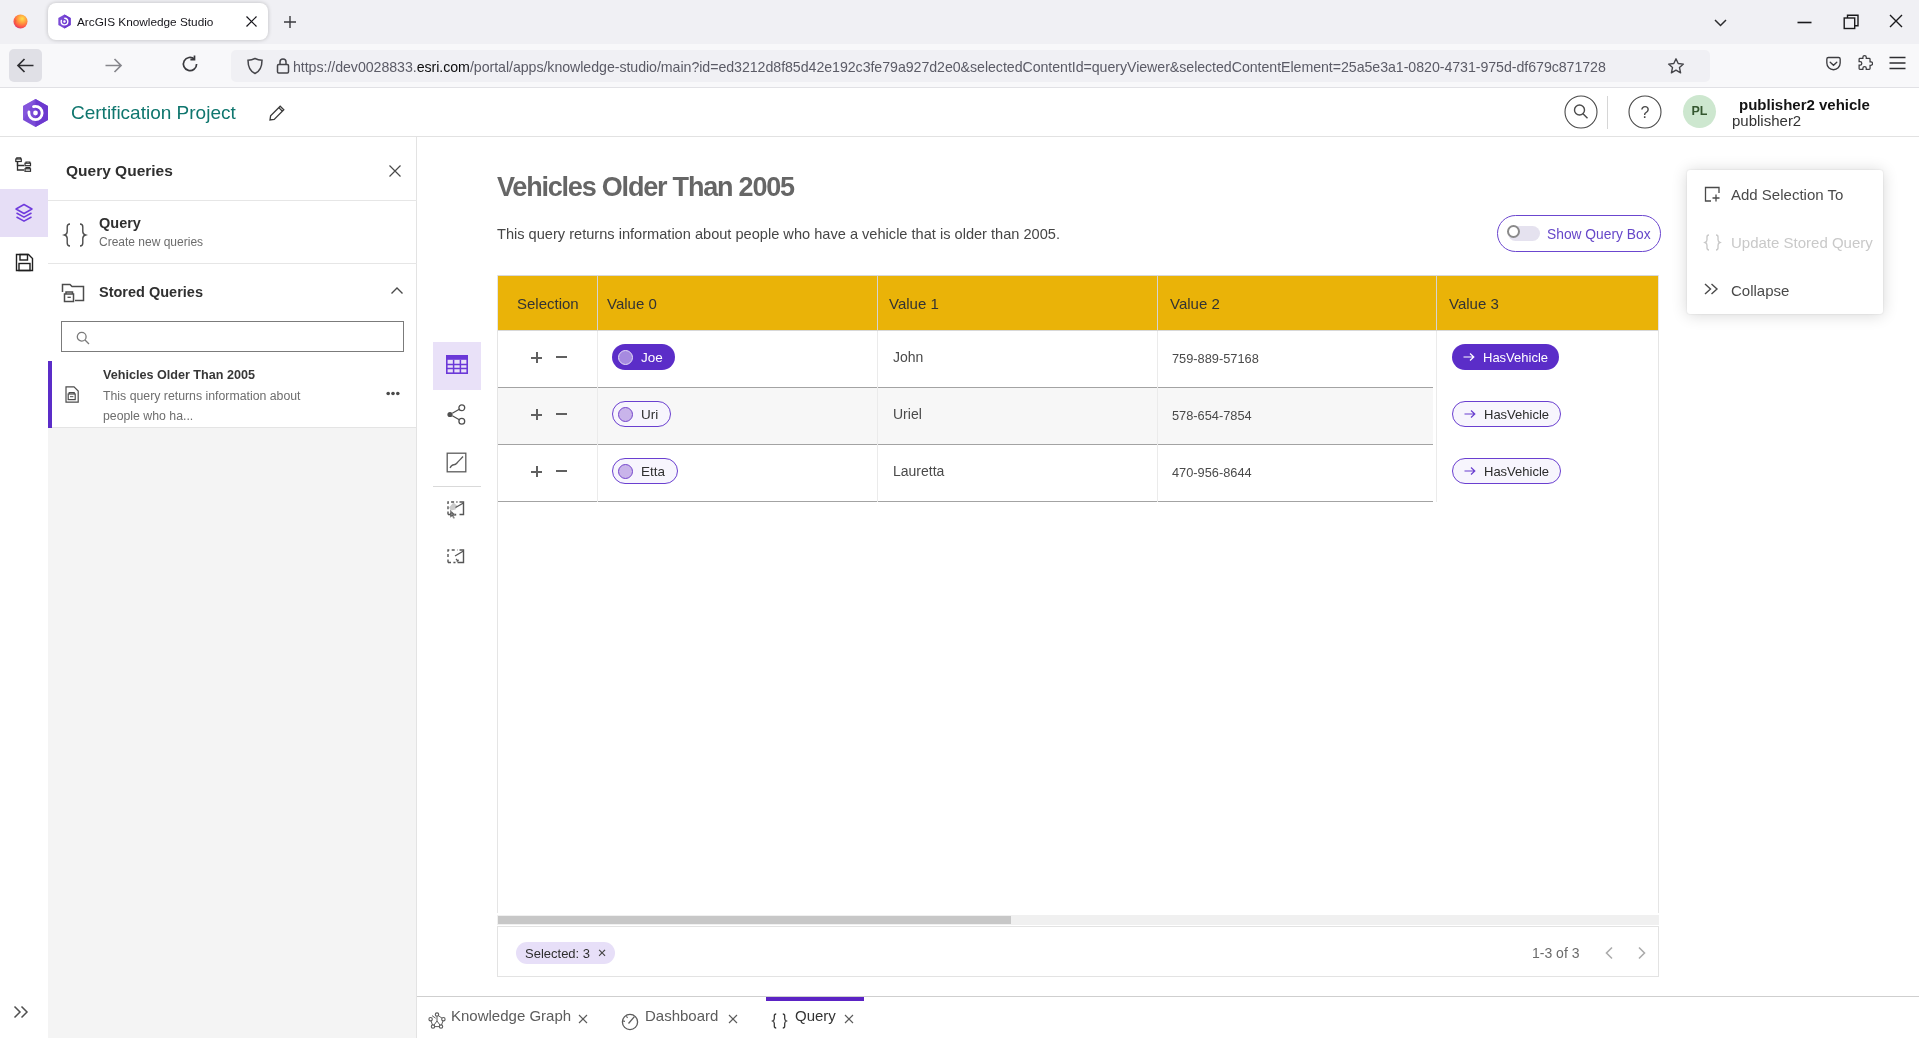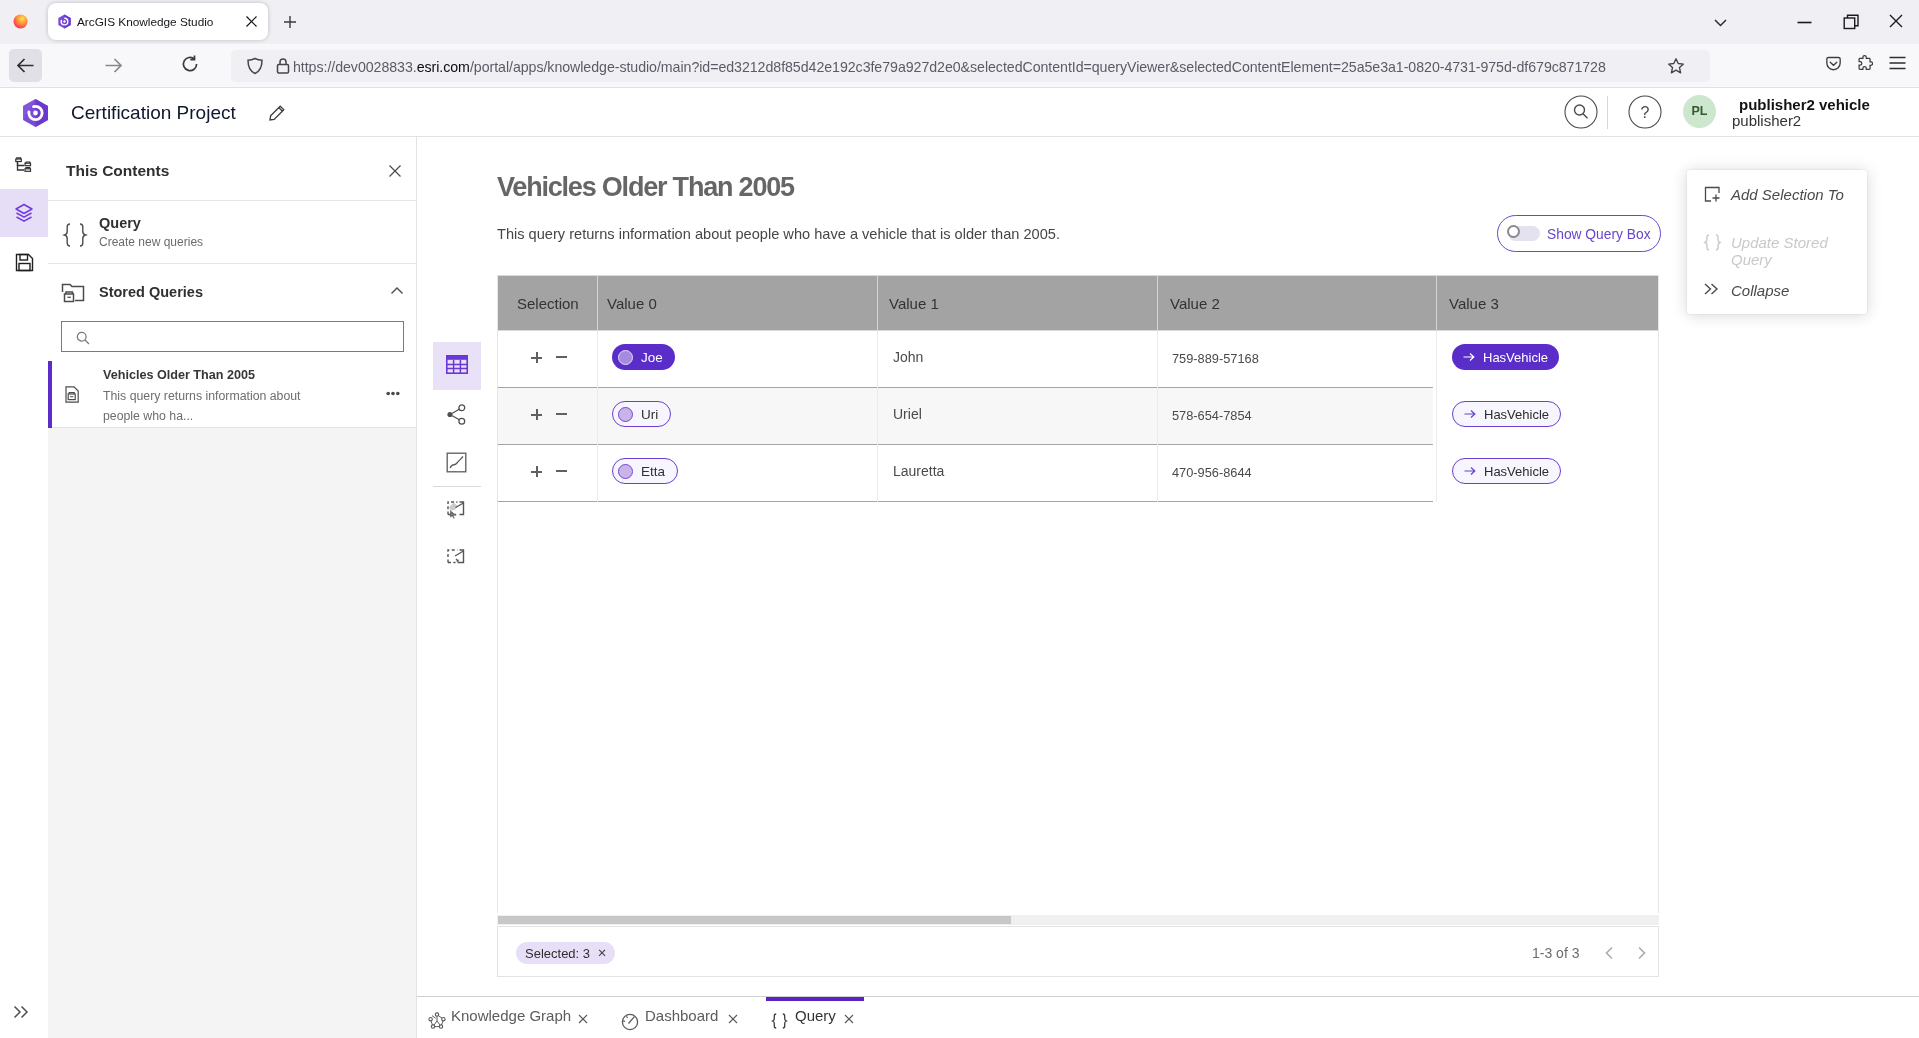--- a/index.html
+++ b/index.html
@@ -14,21 +14,21 @@
          box-shadow:0 0 4px rgba(0,0,0,.22); }
   #tabtitle { left:29px; top:12px; font-size:11.8px; color:#15141a; white-space:nowrap; }
   #navbar { left:0; top:44px; width:1919px; height:44px; background:#f8f8fa; border-bottom:1px solid #e1e1e5; }
   #backbtn { left:9px; top:49px; width:33px; height:33px; background:#e0e0e6; border-radius:5px; }
   #urlbar { left:231px; top:50px; width:1479px; height:32px; background:#f0f0f4; border-radius:5px; }
   #urltext { left:62px; top:9px; font-size:14.2px; letter-spacing:-0.05px; color:#5b5b66; white-space:nowrap; overflow:hidden; width:1325px; }
   #urltext b { color:#0c0c0d; font-weight:normal; }
 
   
   #appheader { left:0; top:88px; width:1919px; height:49px; background:#fff; border-bottom:1px solid #e2e2e2; }
-  #apptitle { left:71px; top:102px; font-size:19px; color:#0f172a; }
+  #apptitle { left:71px; top:102px; font-size:19px; color:#0f766e; }
   #avatar { left:1683px; top:95px; width:33px; height:33px; border-radius:50%; background:#cde7cf;
             color:#34572f; font-size:12.5px; font-weight:bold; text-align:center; line-height:33px; }
   #uname1 { left:1739px; top:96px; font-size:15px; font-weight:bold; color:#141414; }
   #uname2 { left:1732px; top:112px; font-size:15px; color:#333; }
 
   
   #rail { left:0; top:137px; width:48px; height:901px; background:#fff; }
   #railsel { left:0; top:189px; width:48px; height:48px; background:#e6def6; }
   #panel { left:48px; top:137px; width:369px; height:901px; background:#fff; border-right:1px solid #e3e3e3; }
   .pdivider { left:0; width:369px; height:1px; background:#e6e6e6; }
@@ -48,21 +48,21 @@
 
   
   #h1 { left:497px; top:172px; font-size:27px; font-weight:700; letter-spacing:-1.2px; color:#666; }
   #desc { left:497px; top:226px; font-size:14.6px; color:#464646; }
   #togglepill { left:1497px; top:215px; width:164px; height:37px; border:1px solid #6b46cf; border-radius:19px; }
   #toggletrack { left:10px; top:10px; width:32px; height:15px; background:#e5e2ef; border-radius:8px; }
   #toggleknob { left:9px; top:9px; width:13px; height:13px; border-radius:50%; background:#fff; border:2px solid #8a8a8a; }
   #togglelabel { left:49px; top:10.5px; font-size:13.8px; color:#6647c9; }
 
   
-  #thead { left:497px; top:275px; width:1162px; height:56px; background:#a3a3a3;
+  #thead { left:497px; top:275px; width:1162px; height:56px; background:#eab308;
            border-top:1px solid #d8d8d8; border-bottom:1px solid #d8d8d8; }
   .hsep { top:0; width:1px; height:55px; background:#d4d4d4; }
   .hlabel { top:19px; font-size:15px; color:#333; }
   .trow { left:497px; width:936px; height:57px; border-bottom:1px solid #a3a3a3; }
   .bsep { top:0; width:1px; height:57px; background:#ebebeb; }
   #tbody-fill { left:497px; top:503px; width:1162px; height:410px; background:#fff; }
   #tblframe { left:497px; top:275px; width:1162px; height:638px;
               border-left:1px solid #e5e5e5; border-right:1px solid #e5e5e5; }
   .pmP { width:11px; height:11px; }
   .pmP::before { content:""; position:absolute; left:5px; top:0; width:1.5px; height:11px; background:#606060; }
@@ -84,22 +84,22 @@
   #selchip { left:18px; top:15px; height:22px; background:#e7dff8; border-radius:12px; display:inline-flex; align-items:center;
              font-size:13px; color:#2e2e2e; padding:0 8px 0 9px; }
   #pageinfo { left:1034px; top:18px; font-size:14px; color:#6b6b6b; }
 
   
   #tabbar { left:417px; top:996px; width:1502px; height:42px; background:#fff; border-top:1px solid #cfcfcf; }
   #activebar { left:766px; top:997px; width:98px; height:3.5px; background:#5b23c4; }
   .btab { top:13px; font-size:15px; color:#5c5c5c; }
 
   
-  #menu { left:1687px; top:170px; width:180px; height:144px; background:#fff; border-radius:3px;
-          box-shadow:0 1px 16px rgba(0,0,0,.16), 0 0 2px rgba(0,0,0,.12);font-style:italic; }
+  #menu { left:1687px; top:170px; width:196px; height:144px; background:#fff; border-radius:3px;
+          box-shadow:0 1px 16px rgba(0,0,0,.16), 0 0 2px rgba(0,0,0,.12); }
   .mitem { left:44px; font-size:15px; color:#4a4a4a; }
 </style>
 </head>
 <body>
 
 <div class="abs" id="titlebar"></div>
 <div class="abs" id="tab">
   <div class="abs" id="tabfav" style="left:9px;top:11px;">
       <svg width="15" height="15" viewBox="0 0 28 28">
         <path d="M14 1 L25.5 7.5 L25.5 20.5 L14 27 L2.5 20.5 L2.5 7.5 Z" fill="#7a4bd6"></path>
@@ -272,21 +272,21 @@
       <rect x="4" y="10.5" width="11" height="7" fill="none" stroke="#1f1f1f" stroke-width="1.4"></rect>
     </svg>
   </div>
 <div class="abs" id="railexp" style="left:13px;top:1004px;">
     <svg width="16" height="16" viewBox="0 0 16 16">
       <path d="M1.5 2.5 L7 8 L1.5 13.5 M8.5 2.5 L14 8 L8.5 13.5" fill="none" stroke="#4f4f4f" stroke-width="1.5"></path>
     </svg>
   </div>
 
 <div class="abs" id="panel">
-  <div class="abs" id="qc-title">This Contents</div>
+  <div class="abs" id="qc-title">Query Queries</div>
   <div class="abs" id="qc-x" style="left:340px;top:27px;">
       <svg width="14" height="14" viewBox="0 0 14 14">
         <path d="M1.5 1.5 L12.5 12.5 M12.5 1.5 L1.5 12.5" stroke="#4a4a4a" stroke-width="1.2"></path>
       </svg>
     </div>
   <div class="abs pdivider" style="top:63px;"></div>
   <div class="abs" id="icon-braces" style="left:14px;top:84px;">
       <svg width="26" height="28" viewBox="0 0 26 28">
         <path d="M8 3 C5.8 3 5.2 4 5.2 6 V10.5 C5.2 12.5 4.4 13.5 2.5 14 C4.4 14.5 5.2 15.5 5.2 17.5 V22 C5.2 24 5.8 25 8 25" fill="none" stroke="#4c4c4c" stroke-width="1.4"></path>
         <path d="M18 3 C20.2 3 20.8 4 20.8 6 V10.5 C20.8 12.5 21.6 13.5 23.5 14 C21.6 14.5 20.8 15.5 20.8 17.5 V22 C20.8 24 20.2 25 18 25" fill="none" stroke="#4c4c4c" stroke-width="1.4"></path>

